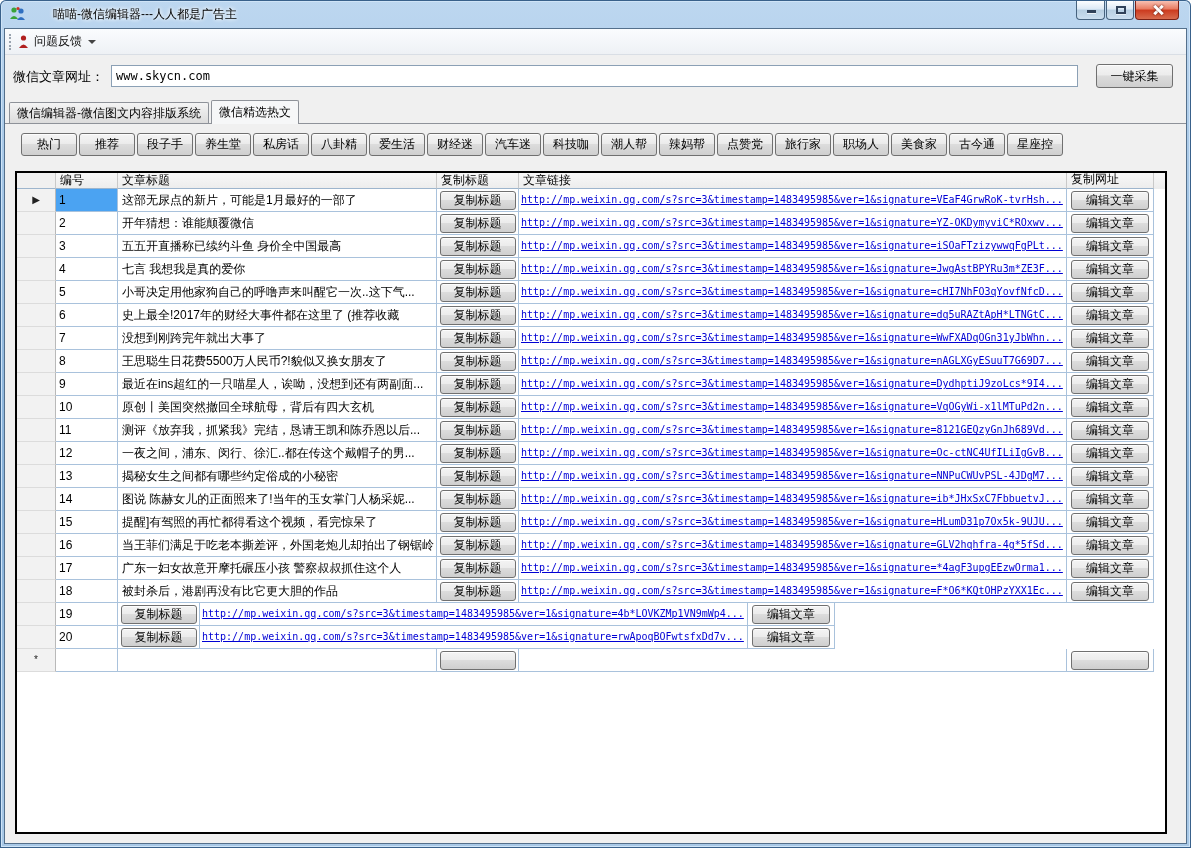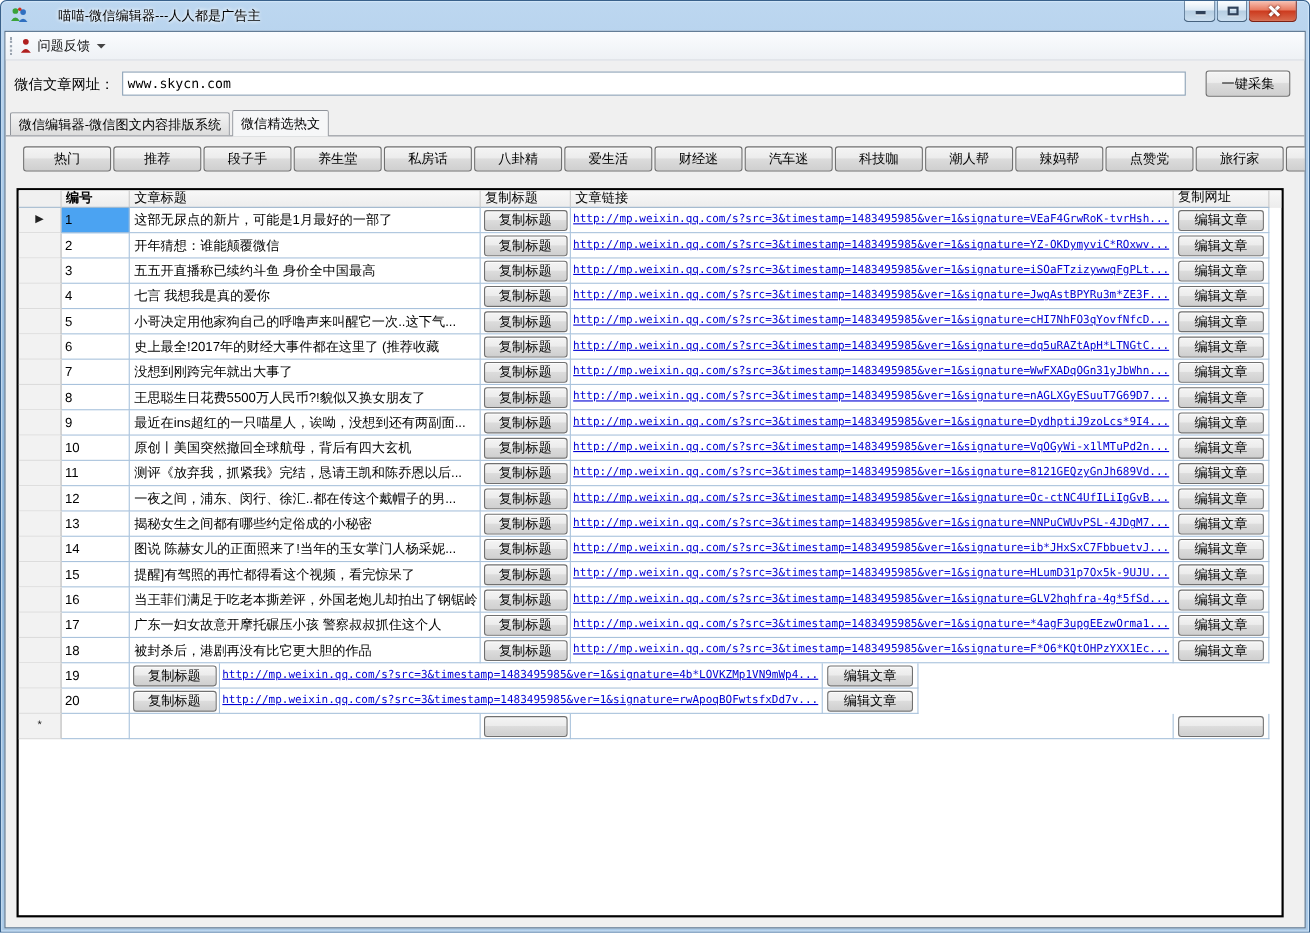--- a/index.html
+++ b/index.html
@@ -36,27 +36,27 @@
     background:linear-gradient(180deg,#f4f4f4 0%,#ececec 45%,#dcdcdc 50%,#cfcfcf 100%);
     box-shadow:inset 0 1px 0 rgba(255,255,255,.8); font-family:inherit; }
   .collect-btn { position:absolute; left:1091px; top:9px; width:77px; height:24px; }
 
   .tabstrip { position:absolute; top:72px; left:0; right:0; height:23px; padding-left:4px; border-bottom:1px solid #8e9299; display:flex; align-items:flex-end; }
   .tab { height:21px; line-height:20px; padding:0 7px; font-size:12px; border:1px solid #8e9299; border-bottom:none; border-radius:2px 2px 0 0; background:linear-gradient(#f4f4f4,#dcdcdc); margin-right:2px; cursor:pointer; }
   .tab.active { height:24px; line-height:23px; background:#f6f7f8; position:relative; z-index:2; margin-bottom:-1px;margin-top:44px; }
 
   .tabpanel { position:absolute; top:95px; left:0; right:0; bottom:0; }
   .catrow { position:absolute; top:9px; left:16px; display:flex; gap:2px; }
-  .cat-btn { width:80px; height:23px; }
+  .cat-btn { width:56px; height:23px; }
 
   .grid { position:absolute; left:10px; top:47px; width:1152px; height:663px; border:2px solid #000; background:#fff; overflow:hidden; }
   .ghead { display:flex; height:16px; background:linear-gradient(#f8f8f8,#ececec); }
   .ghead > div { font-size:12px; line-height:15px; padding-left:4px; border-right:1px solid #c9c9c9; border-bottom:1px solid #9db5cd; overflow:hidden; white-space:nowrap; }
   .h-sel { width:39px; background:#f0f0f0; }
-  .h-num { width:62px;font-weight:bold; } .h-title { width:319px; } .h-copy { width:82px; } .h-link { width:548px; } .h-edit { width:87px;font-family:Liberation Mono, monospace; }
+  .h-num { width:62px; } .h-title { width:319px; } .h-copy { width:82px; } .h-link { width:548px; } .h-edit { width:87px;font-family:Liberation Mono, monospace; }
 
   .grow { display:flex; height:23px; width:1137px; }
   .grow > div { border-right:1px solid #a9c2dc; border-bottom:1px solid #a9c2dc; overflow:hidden; white-space:nowrap; }
   .c-sel { width:39px; background:#f2f2f2; border-right:1px solid #b9b9b9 !important; border-bottom:1px solid #dcdcdc !important; text-align:center; }
   .sel-glyph { font-size:10px; line-height:22px; color:#222; }
   .c-num { width:62px; font-size:12px; line-height:22px; padding-left:3px; }
   .c-title { width:319px; font-size:12px; line-height:22px; padding-left:4px; color:#000; }
   .c-copy { width:82px; text-align:center; }
   .c-link { width:548px; line-height:22px; padding-left:2px; }
   .c-edit { width:87px; text-align:center; }

